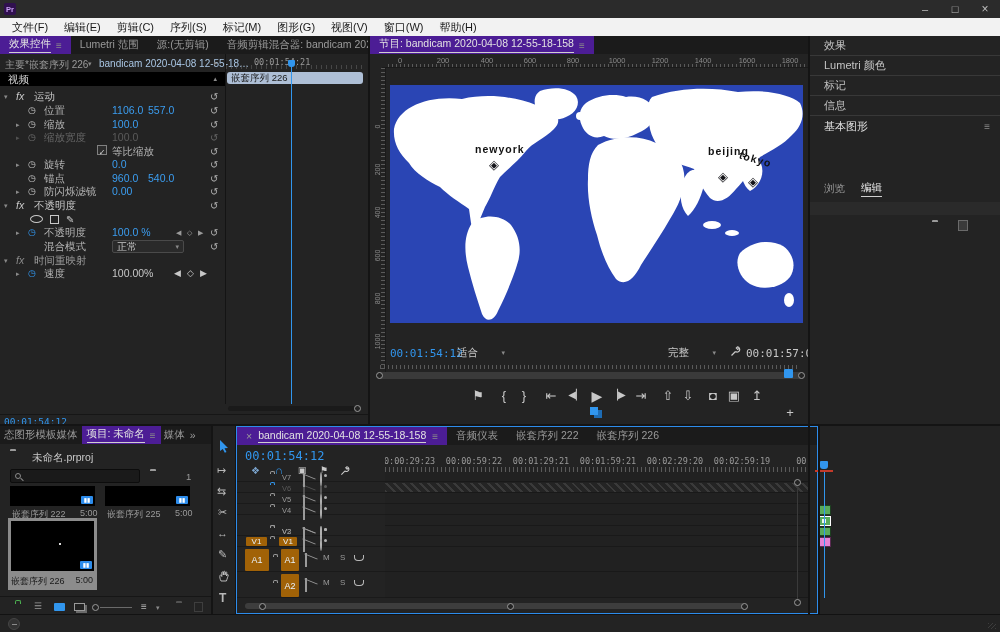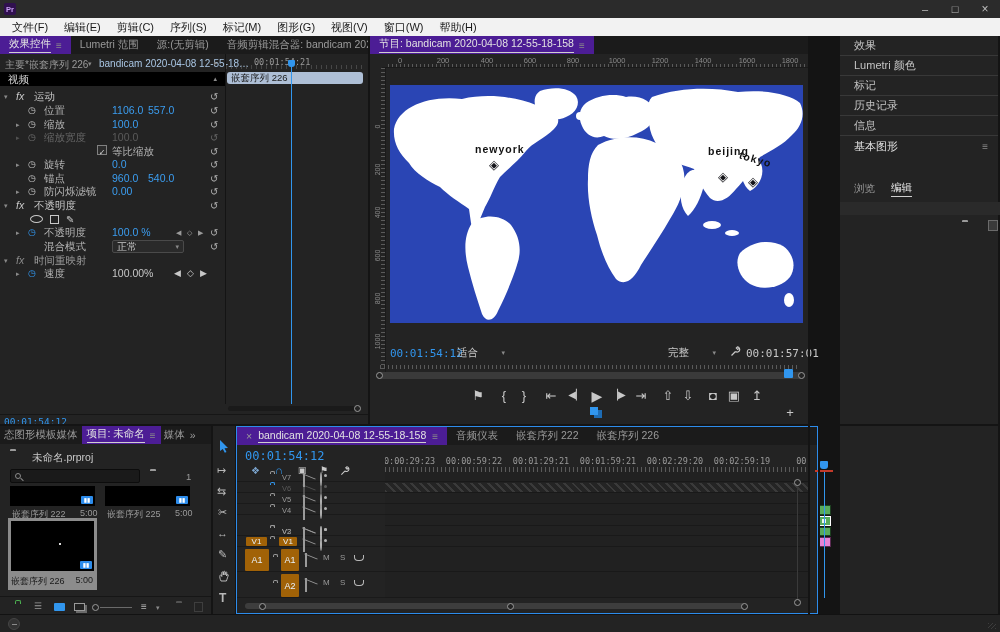--- a/index.html
+++ b/index.html
@@ -309,32 +309,29 @@
     <span class="ticon" style="left:263px;top:352px;width:16px">⇥</span>
     <span class="ticon" style="left:290px;top:352px;width:16px">⇧</span>
     <span class="ticon" style="left:310px;top:352px;width:16px">⇩</span>
     <span class="ticon" style="left:335px;top:352px;width:16px">◘</span>
     <span class="ticon" style="left:356px;top:352px;width:16px">▣</span>
     <span class="ticon" style="left:379px;top:352px;width:16px">↥</span>
     <span class="abs" style="left:220px;top:371px;width:8px;height:8px;background:#3196ee;box-shadow:4px 3px 0 #1d6cb5"></span>
     <span class="ticon" style="left:413px;top:369px;width:14px;font-size:13px">+</span>
   </div>
 
-  <div class="panel" style="left:840px;top:36px;width:158px;height:578px">
+  <div class="panel" style="left:810px;top:36px;width:190px;height:578px">
     <div class="ric">
         <span>效果</span>
       </div>
     <div class="ric">
         <span>Lumetri 颜色</span>
       </div>
     <div class="ric">
         <span>标记</span>
-      </div>
-    <div class="ric">
-        <span>历史记录</span>
       </div>
     <div class="ric">
         <span>信息</span>
       </div>
     <div class="ric" style="border-bottom:none;color:#e0e0e0">
       <span>基本图形</span>
       <span class="menuicon" style="margin-right:10px">≡</span>
     </div>
     <div class="abs" style="left:0;top:142px;width:190px;height:22px;display:flex;align-items:center;gap:16px;padding-left:14px">
       <span class="dim" style="font-size:10.5px">浏览</span>

